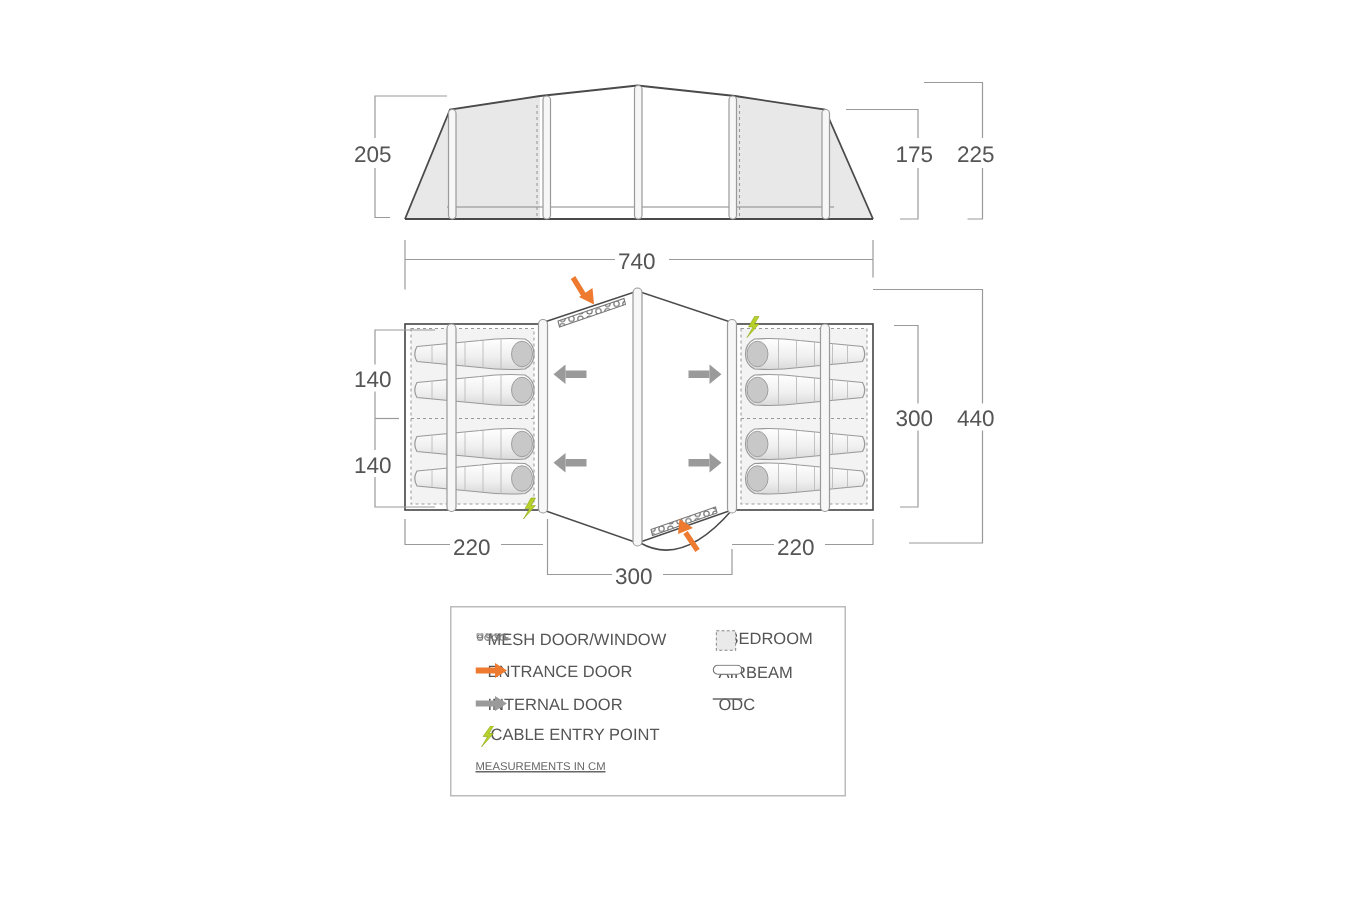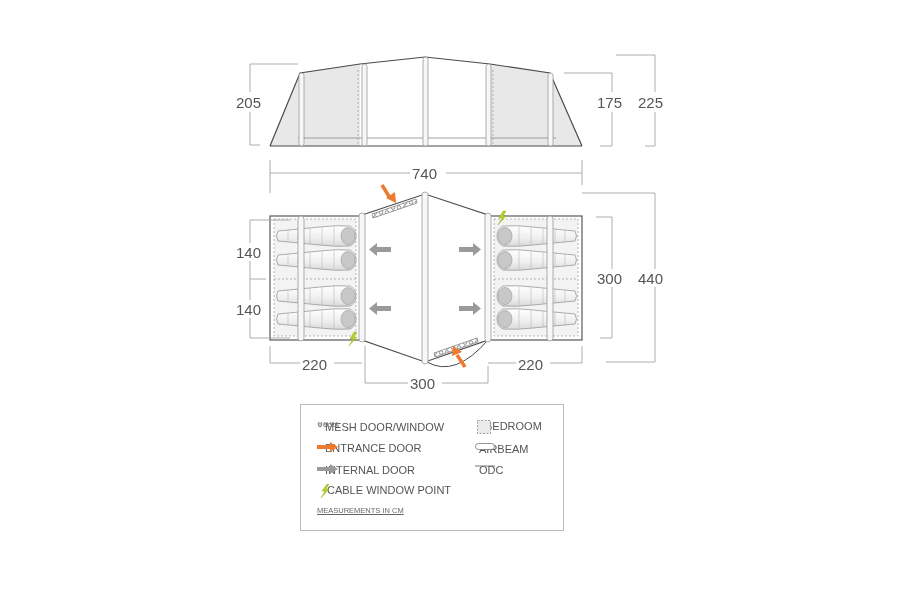--- a/index.html
+++ b/index.html
@@ -205,21 +205,21 @@
         </svg>
     </span>
     <span>INTERNAL DOOR</span>
   </div>
   <div class="lg-item" style="left:18px;top:79px;">
     <span class="lg-icon">
       <svg width="12" height="14">
           <polygon points="8,0 3,7 6,7 2,14 10,5 7,5 10,0" fill="#b7d12a" stroke="#8fa41a" stroke-width="0.4"></polygon>
         </svg>
     </span>
-    <span>CABLE WINDOW POINT</span>
+    <span>CABLE ENTRY POINT</span>
   </div>
   <div class="lg-item" style="left:176px;top:15px;">
     <span class="lg-icon">
       <svg width="14" height="14">
           <rect x="0.5" y="0.5" width="13" height="13" fill="#eaeaea" stroke="#888" stroke-width="0.8" stroke-dasharray="2,1.5"></rect>
         </svg>
     </span>
     <span>BEDROOM</span>
   </div>
   <div class="lg-item" style="left:174px;top:38px;">

